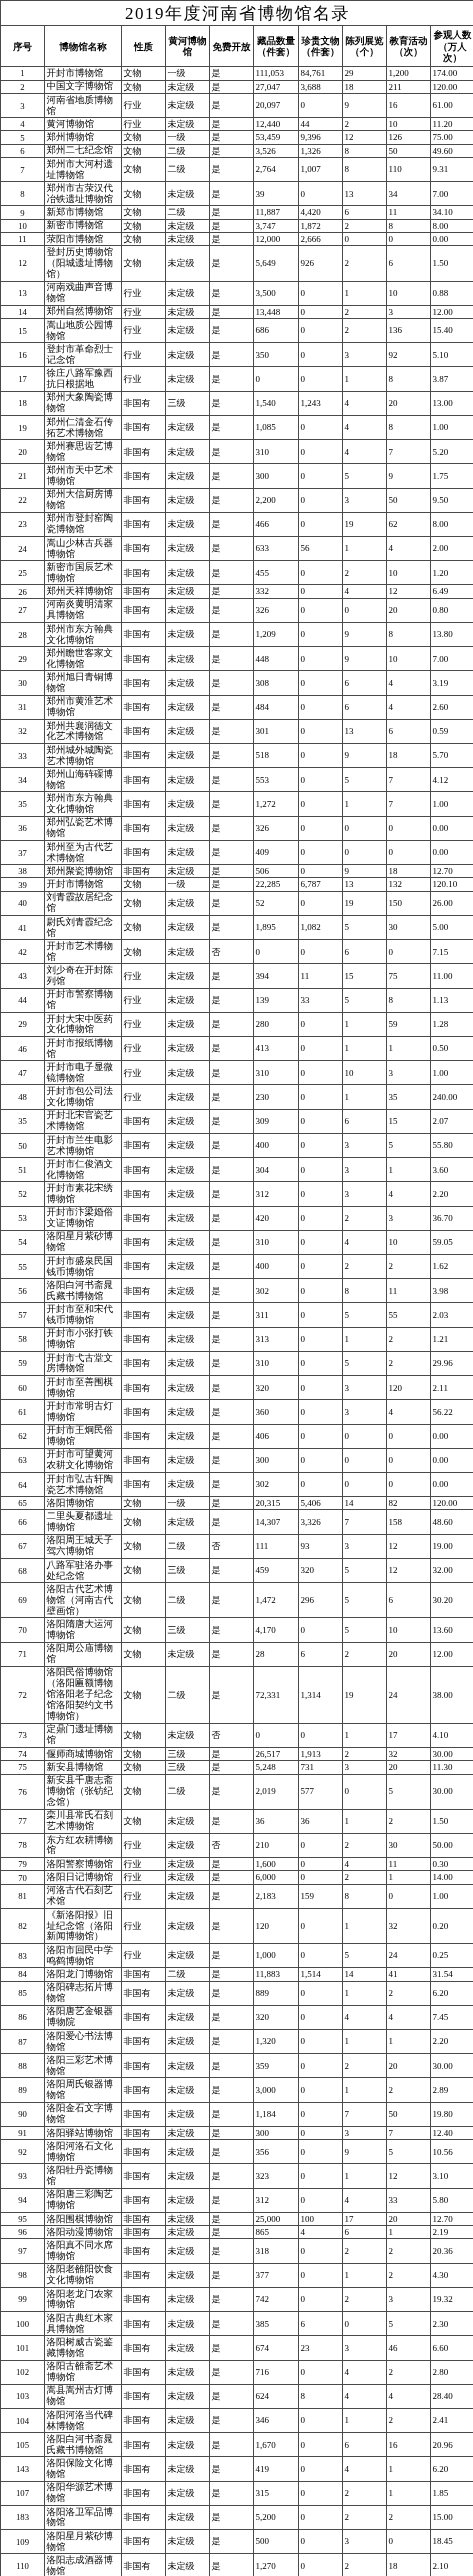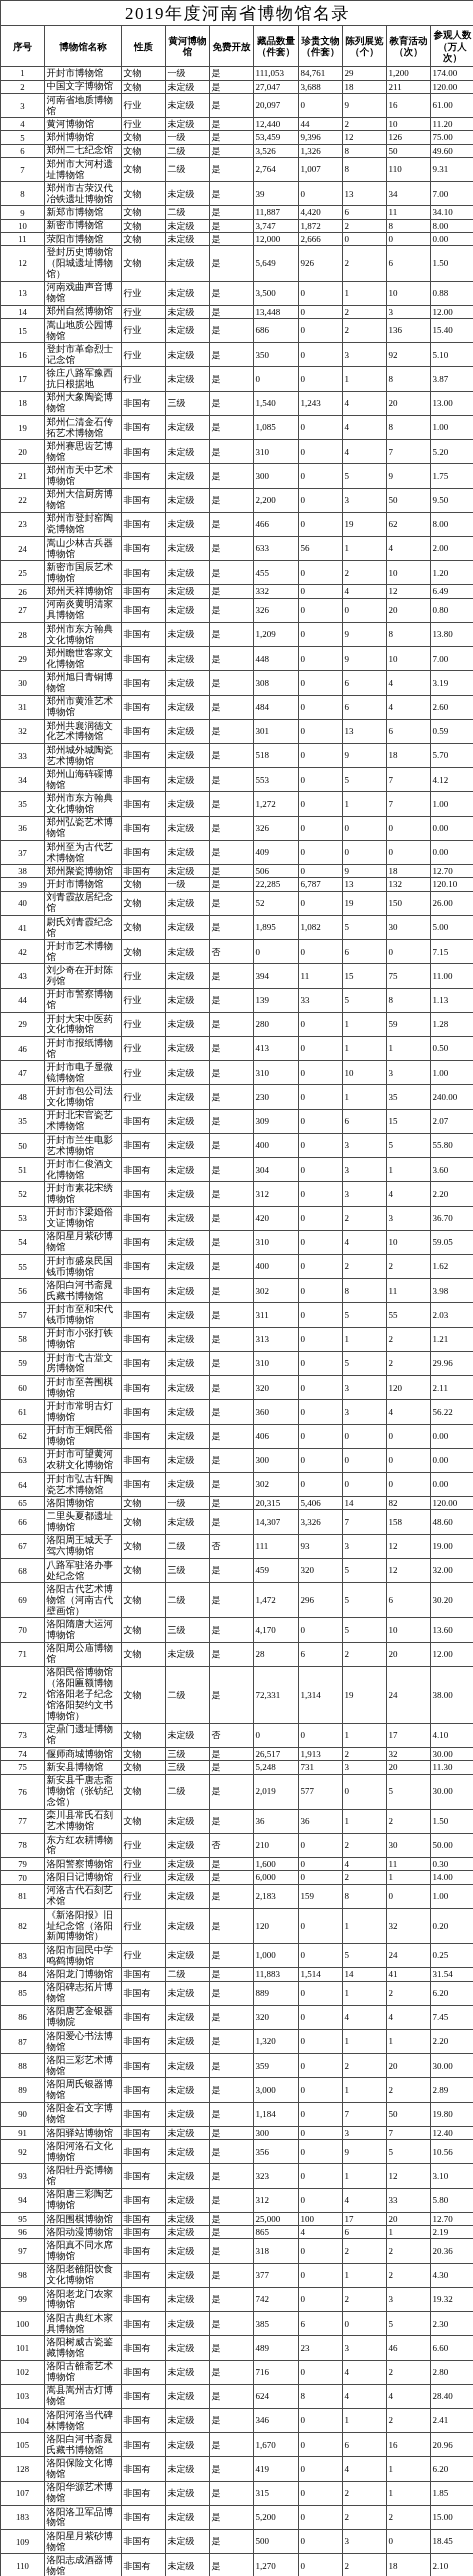--- a/index.html
+++ b/index.html
@@ -1298,21 +1298,21 @@
           <td class="cell c7">0</td>
           <td class="cell c8">5</td>
           <td class="cell c9">2.30</td>
         </tr>
         <tr>
           <td class="cell c0">101</td>
           <td class="cell c1">洛阳树威古瓷鉴藏博物馆</td>
           <td class="cell c2">非国有</td>
           <td class="cell c3">未定级</td>
           <td class="cell c4">是</td>
-          <td class="cell c5">489</td>
+          <td class="cell c5">674</td>
           <td class="cell c6">23</td>
           <td class="cell c7">3</td>
           <td class="cell c8">46</td>
           <td class="cell c9">6.60</td>
         </tr>
         <tr>
           <td class="cell c0">102</td>
           <td class="cell c1">洛阳古雒斋艺术博物馆</td>
           <td class="cell c2">非国有</td>
           <td class="cell c3">未定级</td>
@@ -1353,21 +1353,21 @@
           <td class="cell c2">非国有</td>
           <td class="cell c3">未定级</td>
           <td class="cell c4">是</td>
           <td class="cell c5">1,670</td>
           <td class="cell c6">0</td>
           <td class="cell c7">6</td>
           <td class="cell c8">16</td>
           <td class="cell c9">20.96</td>
         </tr>
         <tr>
-          <td class="cell c0">128</td>
+          <td class="cell c0">143</td>
           <td class="cell c1">洛阳保险文化博物馆</td>
           <td class="cell c2">非国有</td>
           <td class="cell c3">未定级</td>
           <td class="cell c4">是</td>
           <td class="cell c5">419</td>
           <td class="cell c6">0</td>
           <td class="cell c7">4</td>
           <td class="cell c8">1</td>
           <td class="cell c9">6.20</td>
         </tr>

